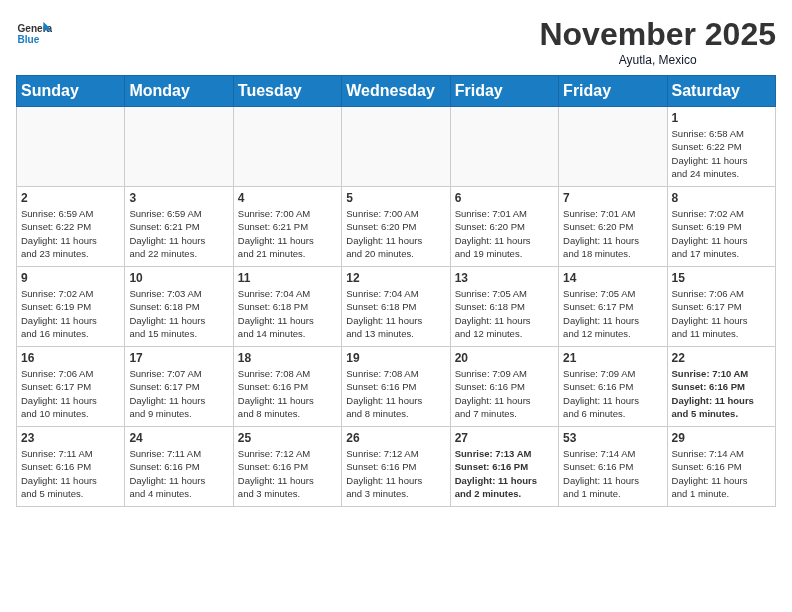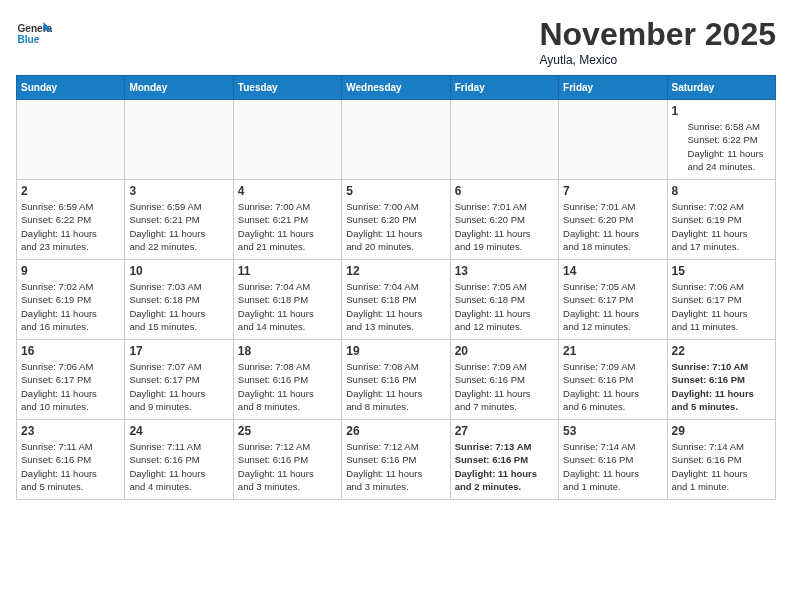--- a/index.html
+++ b/index.html
@@ -19,40 +19,40 @@
     .logo {
       display: flex;
       align-items: center;
       gap: 4px;
     }
     .logo-icon {
       width: 36px;
       height: 36px;
     }
     .title-block {
-      text-align: left;
+      text-align: center;
     }
     .month-title {
       font-size: 32px;
       font-weight: bold;
       color: #333;
     }
     .location {
       font-size: 12px;
       color: #0f172a;
     }
     .calendar {
       width: 100%;
       border-collapse: collapse;
       border: 1px solid #ccc;
     }
     .calendar thead th {
       background: #1a7dc4;
       color: #fff;
-      font-size: 10px;
+      font-size: 16px;
       font-weight: bold;
       padding: 6px 4px;
       text-align: left;
       border: 1px solid #1668a8;
     }
     .calendar tbody td {
       border: 1px solid #ccc;
       vertical-align: top;
       padding: 4px;
       font-size: 10px;
@@ -111,21 +111,21 @@
   <tbody id="calendar-body">
   <tr>
         <td class="empty-cell"></td>
         <td class="empty-cell"></td>
         <td class="empty-cell"></td>
         <td class="empty-cell"></td>
         <td class="empty-cell"></td>
         <td class="empty-cell"></td>
         <td>
           <span class="day-number">1</span>
-          <div class="day-info" style="white-space: pre-line; margin-left: 16px;">Sunrise: 6:58 AM
+          <div class="day-info" style="white-space: pre-line;">Sunrise: 6:58 AM
 Sunset: 6:22 PM
 Daylight: 11 hours
 and 24 minutes.</div>
         </td>
       </tr>
       <tr>
         <td>
           <span class="day-number">2</span>
           <div class="day-info" style="white-space: pre-line;">Sunrise: 6:59 AM
 Sunset: 6:22 PM

